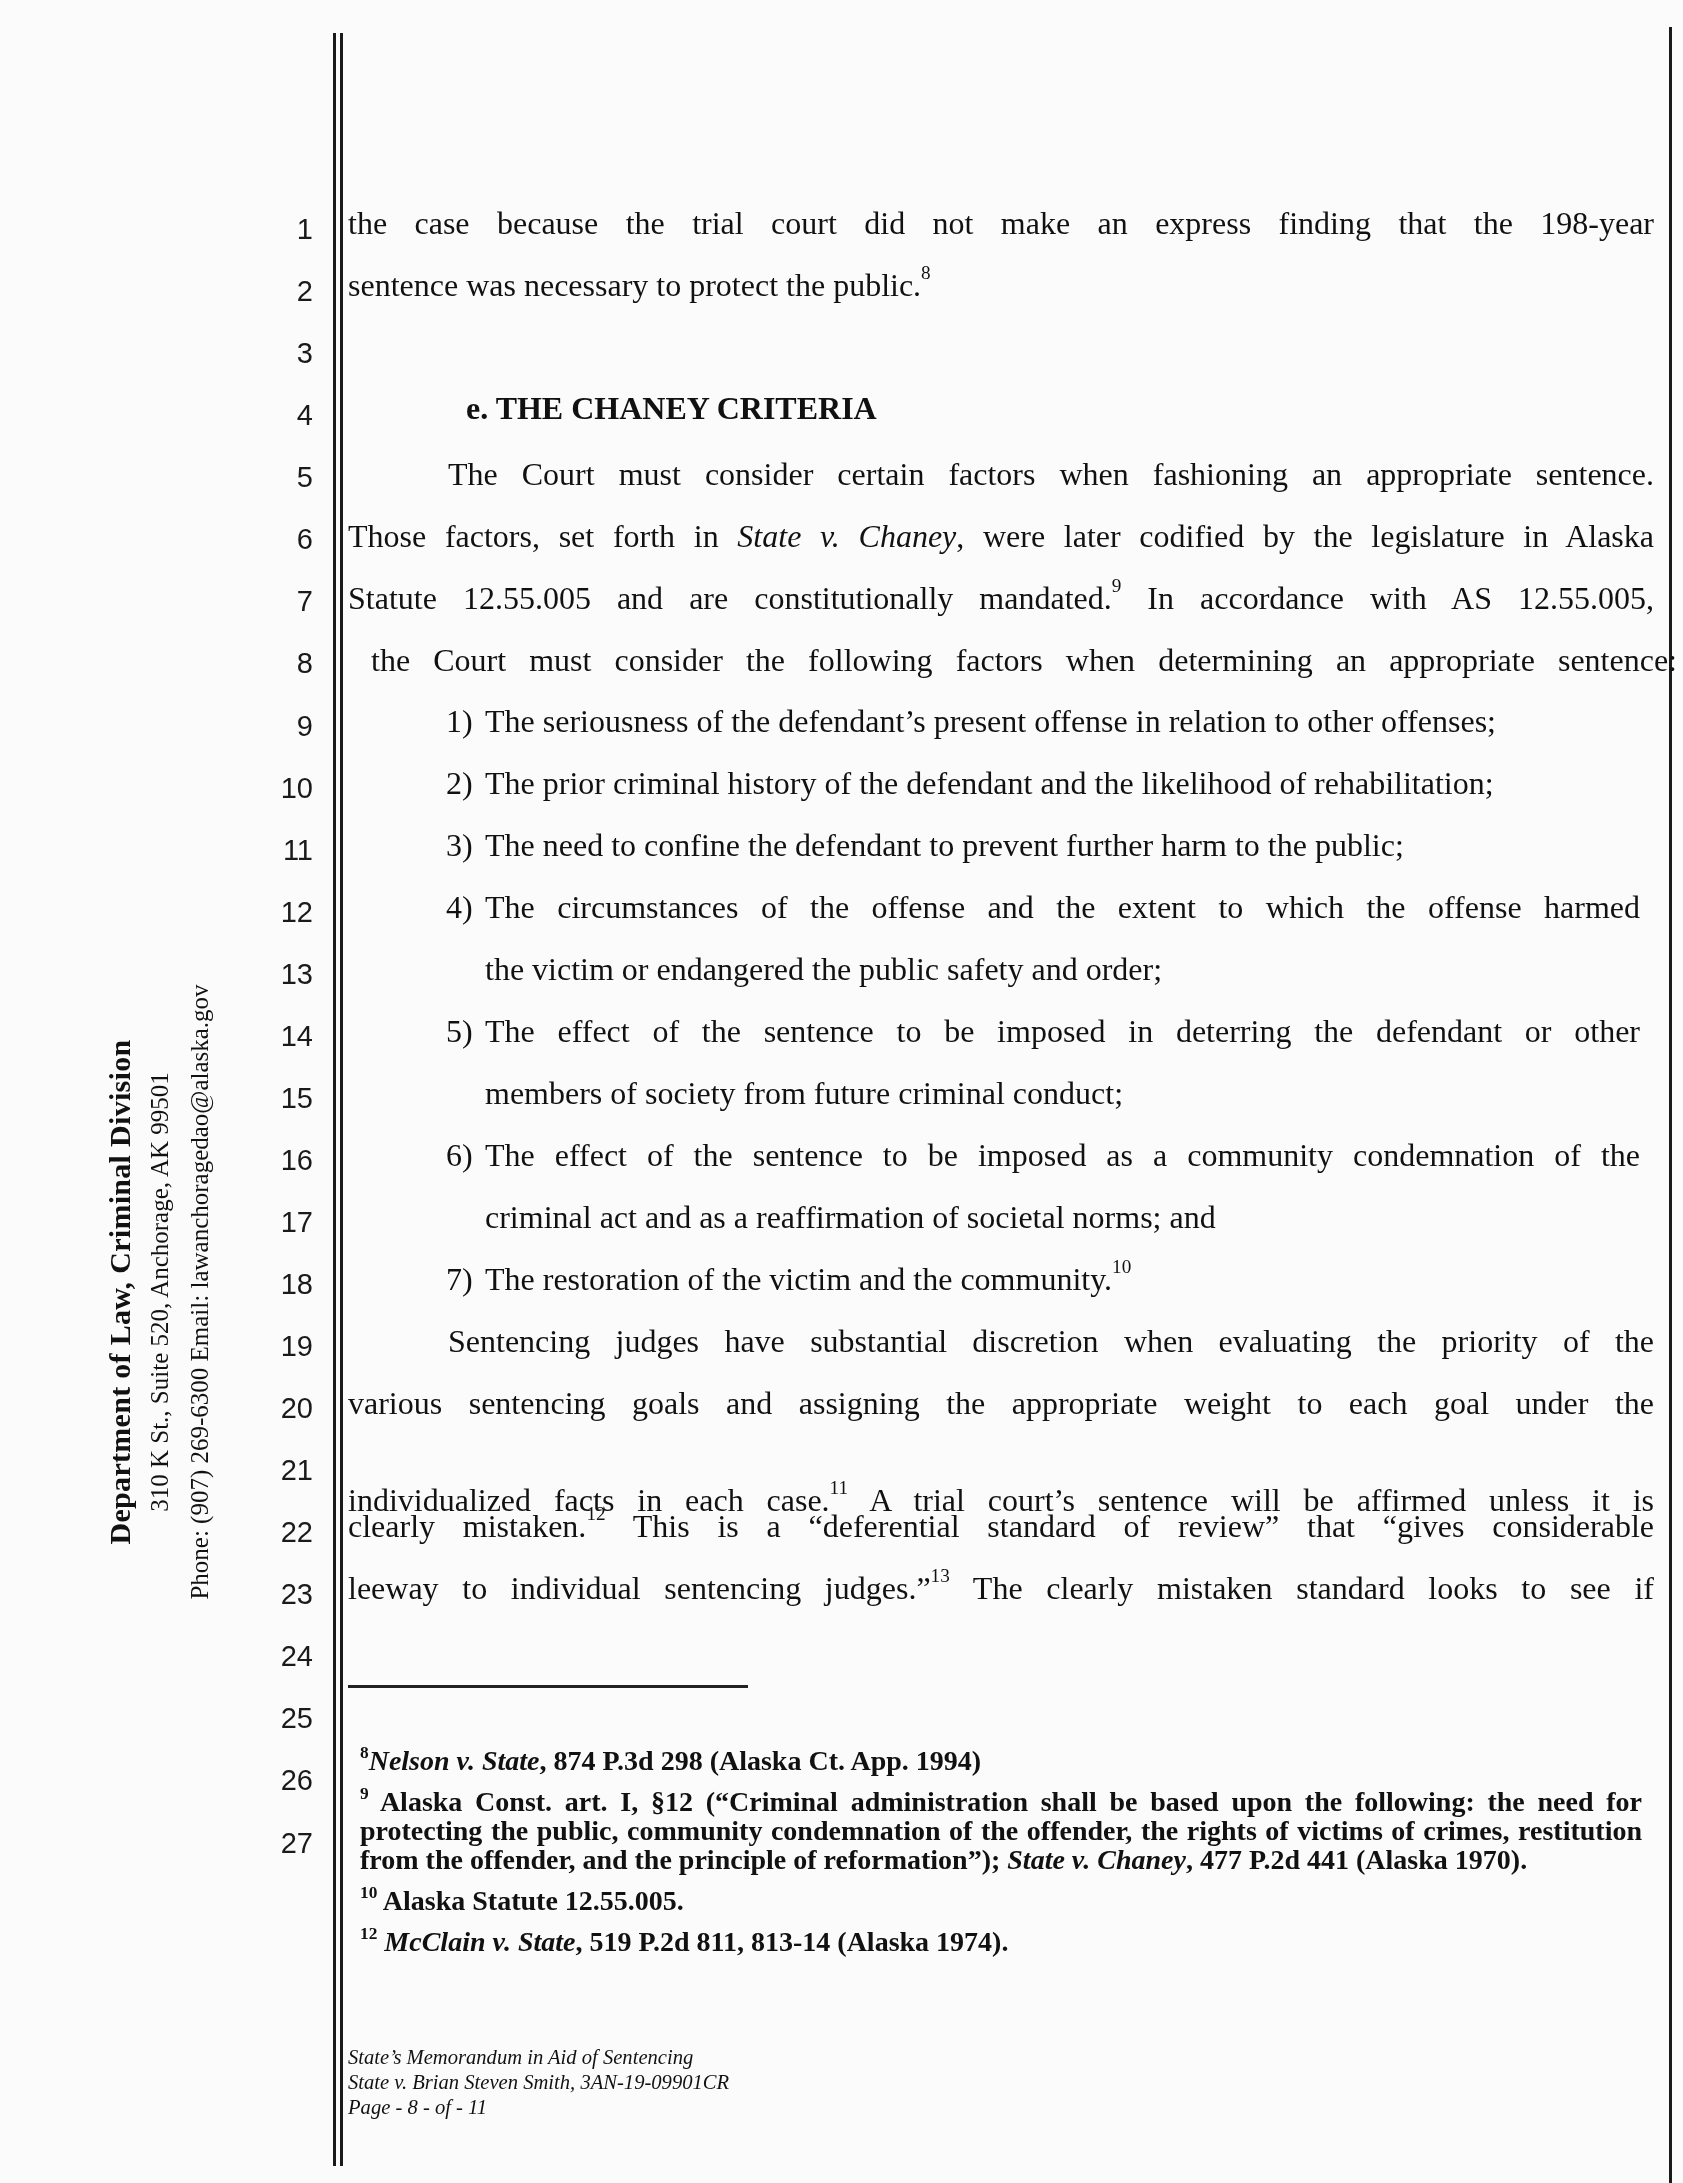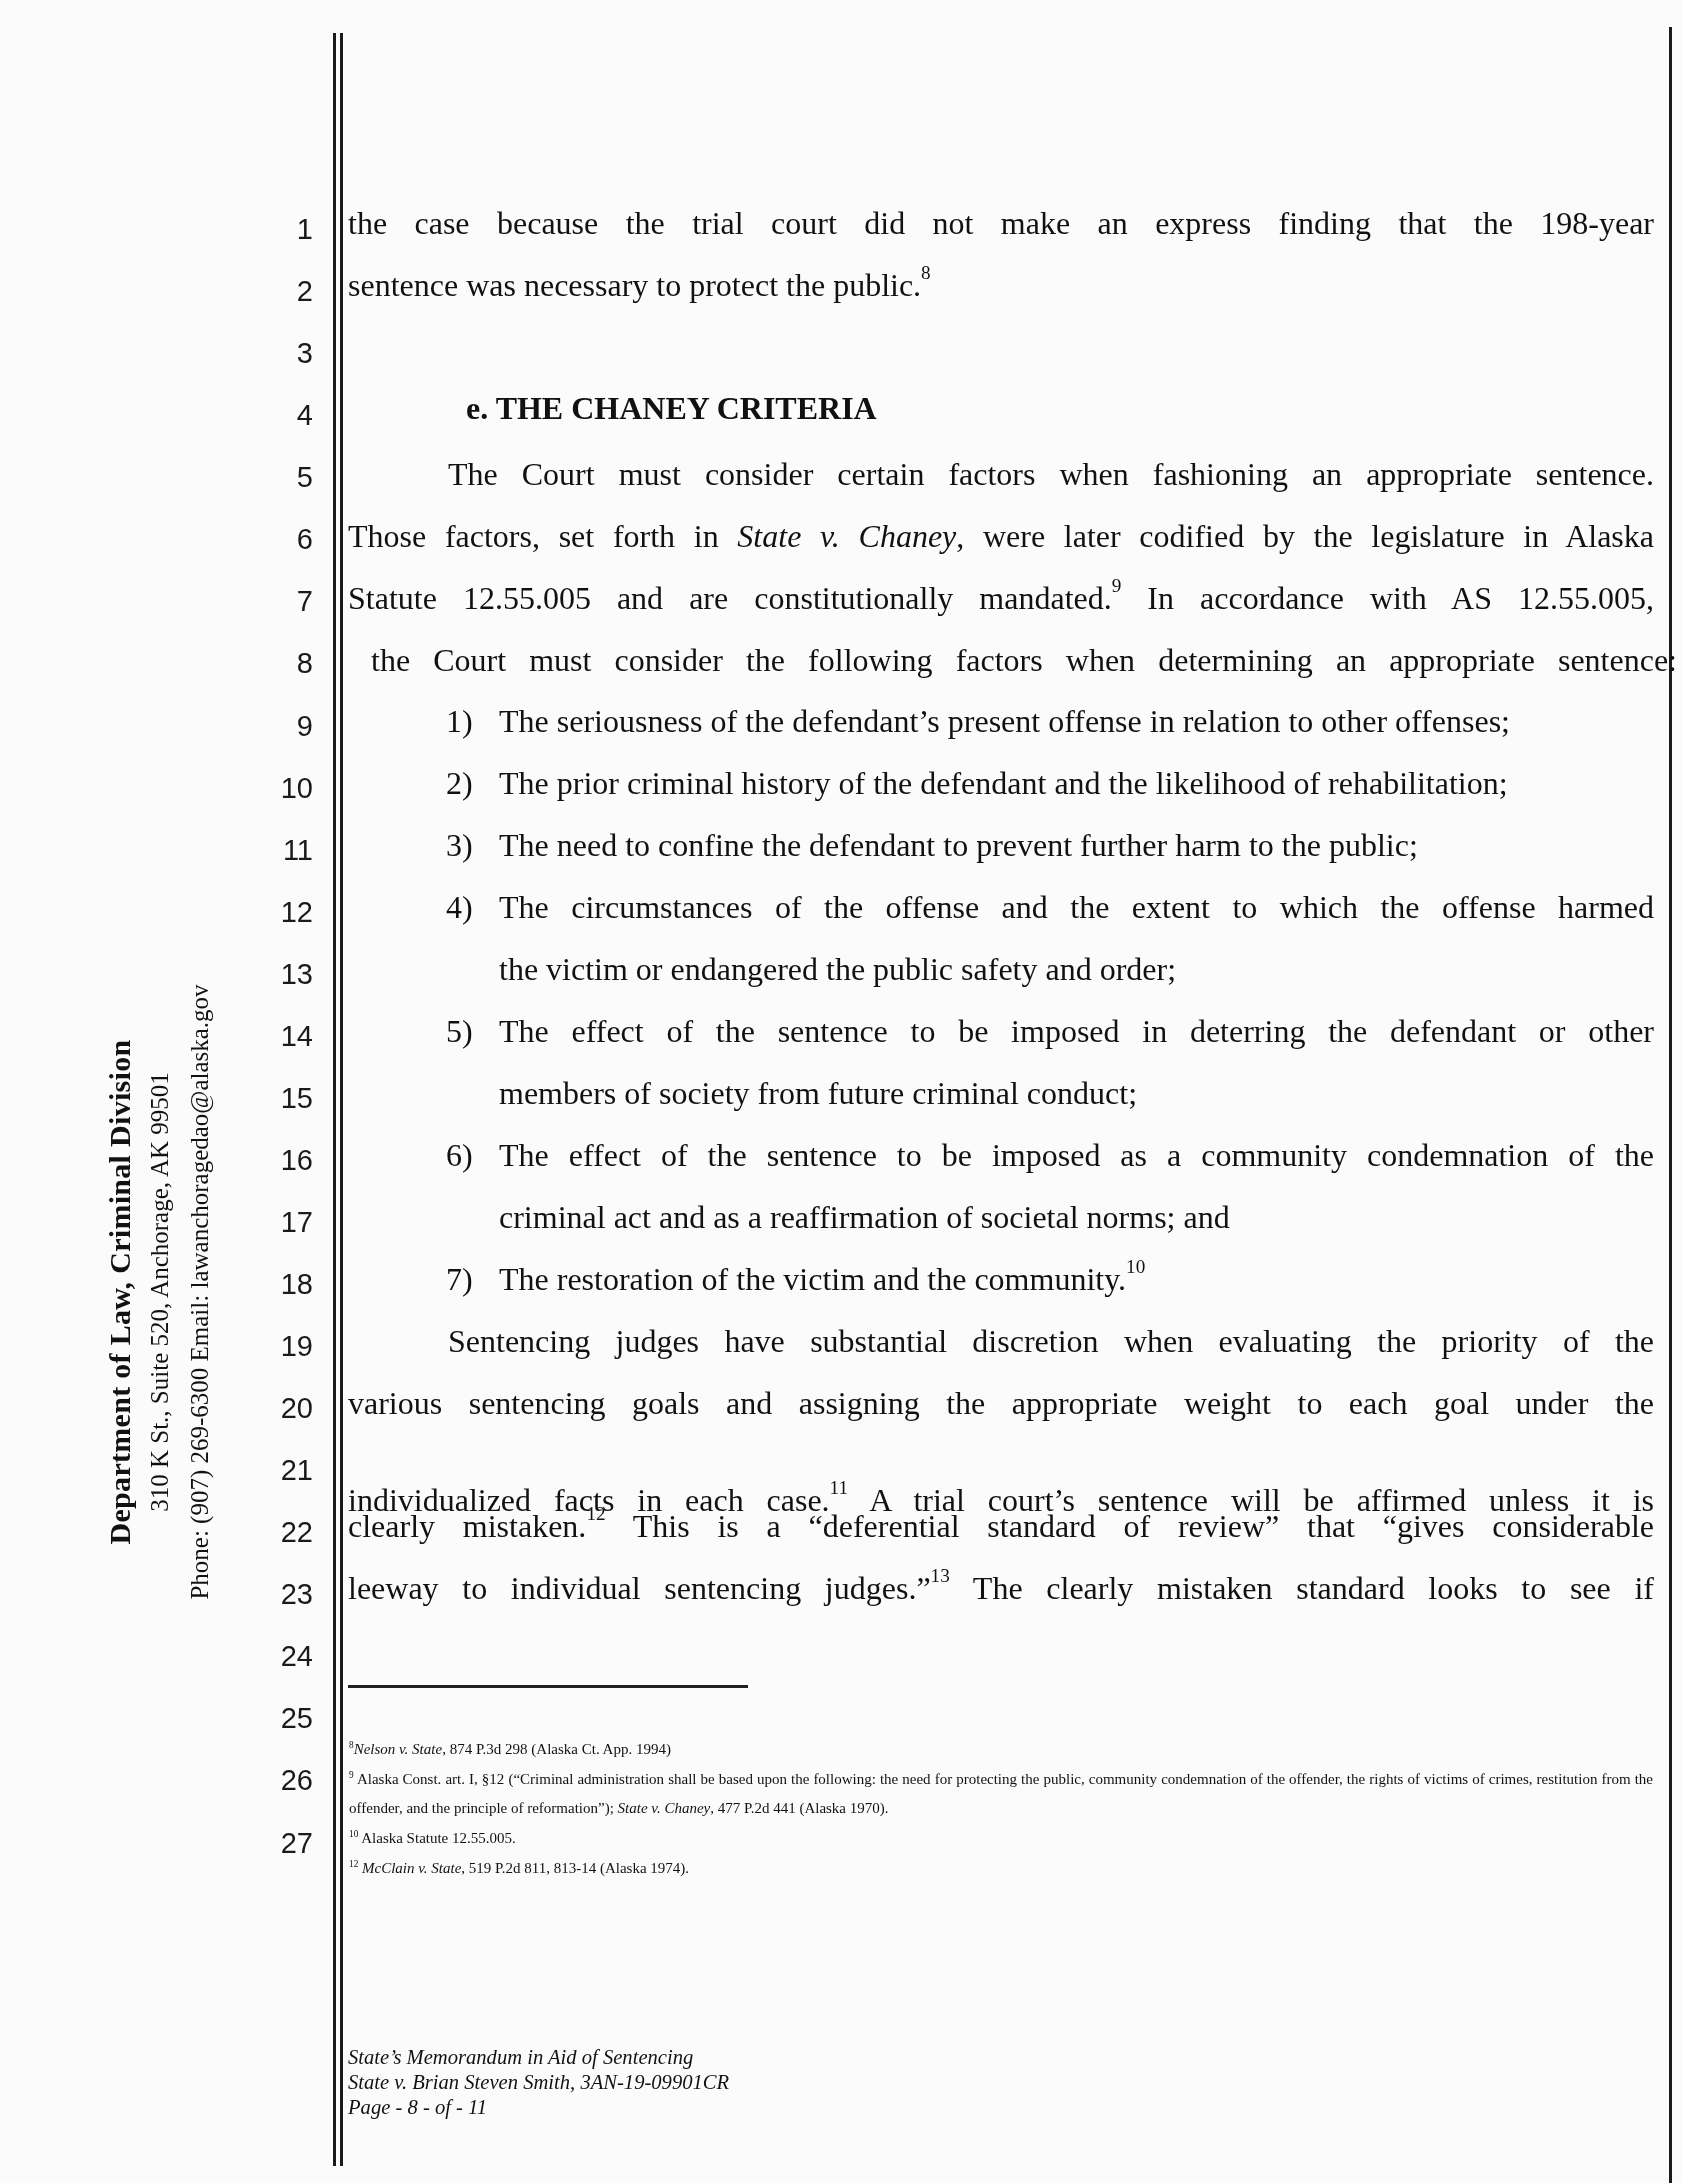--- a/index.html
+++ b/index.html
@@ -45,29 +45,29 @@
     font-size: 32px; font-weight: bold; line-height: 40px;
   }
   .indent { text-indent: 100px; }
   sup { font-size: 60%; line-height: 0; vertical-align: 0.9em; }
 
   .list-item {
     position: absolute; left: 446px; width: 1208px;
     font-size: 32px; line-height: 62px;
   }
   .list-num { display: inline-block; width: 53px; }
-  .list-text-wrap { position: absolute; left: 53px; top: 0; width: 1155px; text-align: justify; }
+  .list-text-wrap { position: absolute; left: 39px; top: 0; width: 1155px; text-align: justify; }
   .list-text-wrap.jf { text-align-last: justify; }
 
   .footnote-rule {
     position: absolute; left: 348px; top: 1685px; width: 400px; height: 2.7px; background: #222;
   }
   .footnotes { position: absolute; left: 348px; top: 1734px; width: 1306px; }
   .footnote {
-    font-size: 15px; line-height: 29px; text-align: justify; margin: 1px;
+    font-size: 28px; line-height: 29px; text-align: justify; margin: 12px; font-weight: bold;
   }
   .footnote sup { font-size: 62%; vertical-align: 0.7em; }
   .footer {
     position: absolute; left: 348px; top: 2045px;
     font-style: italic; font-size: 20.6px; line-height: 25px;
   }
   i, .it { font-style: italic; }
 </style>
 </head>
 <body>

